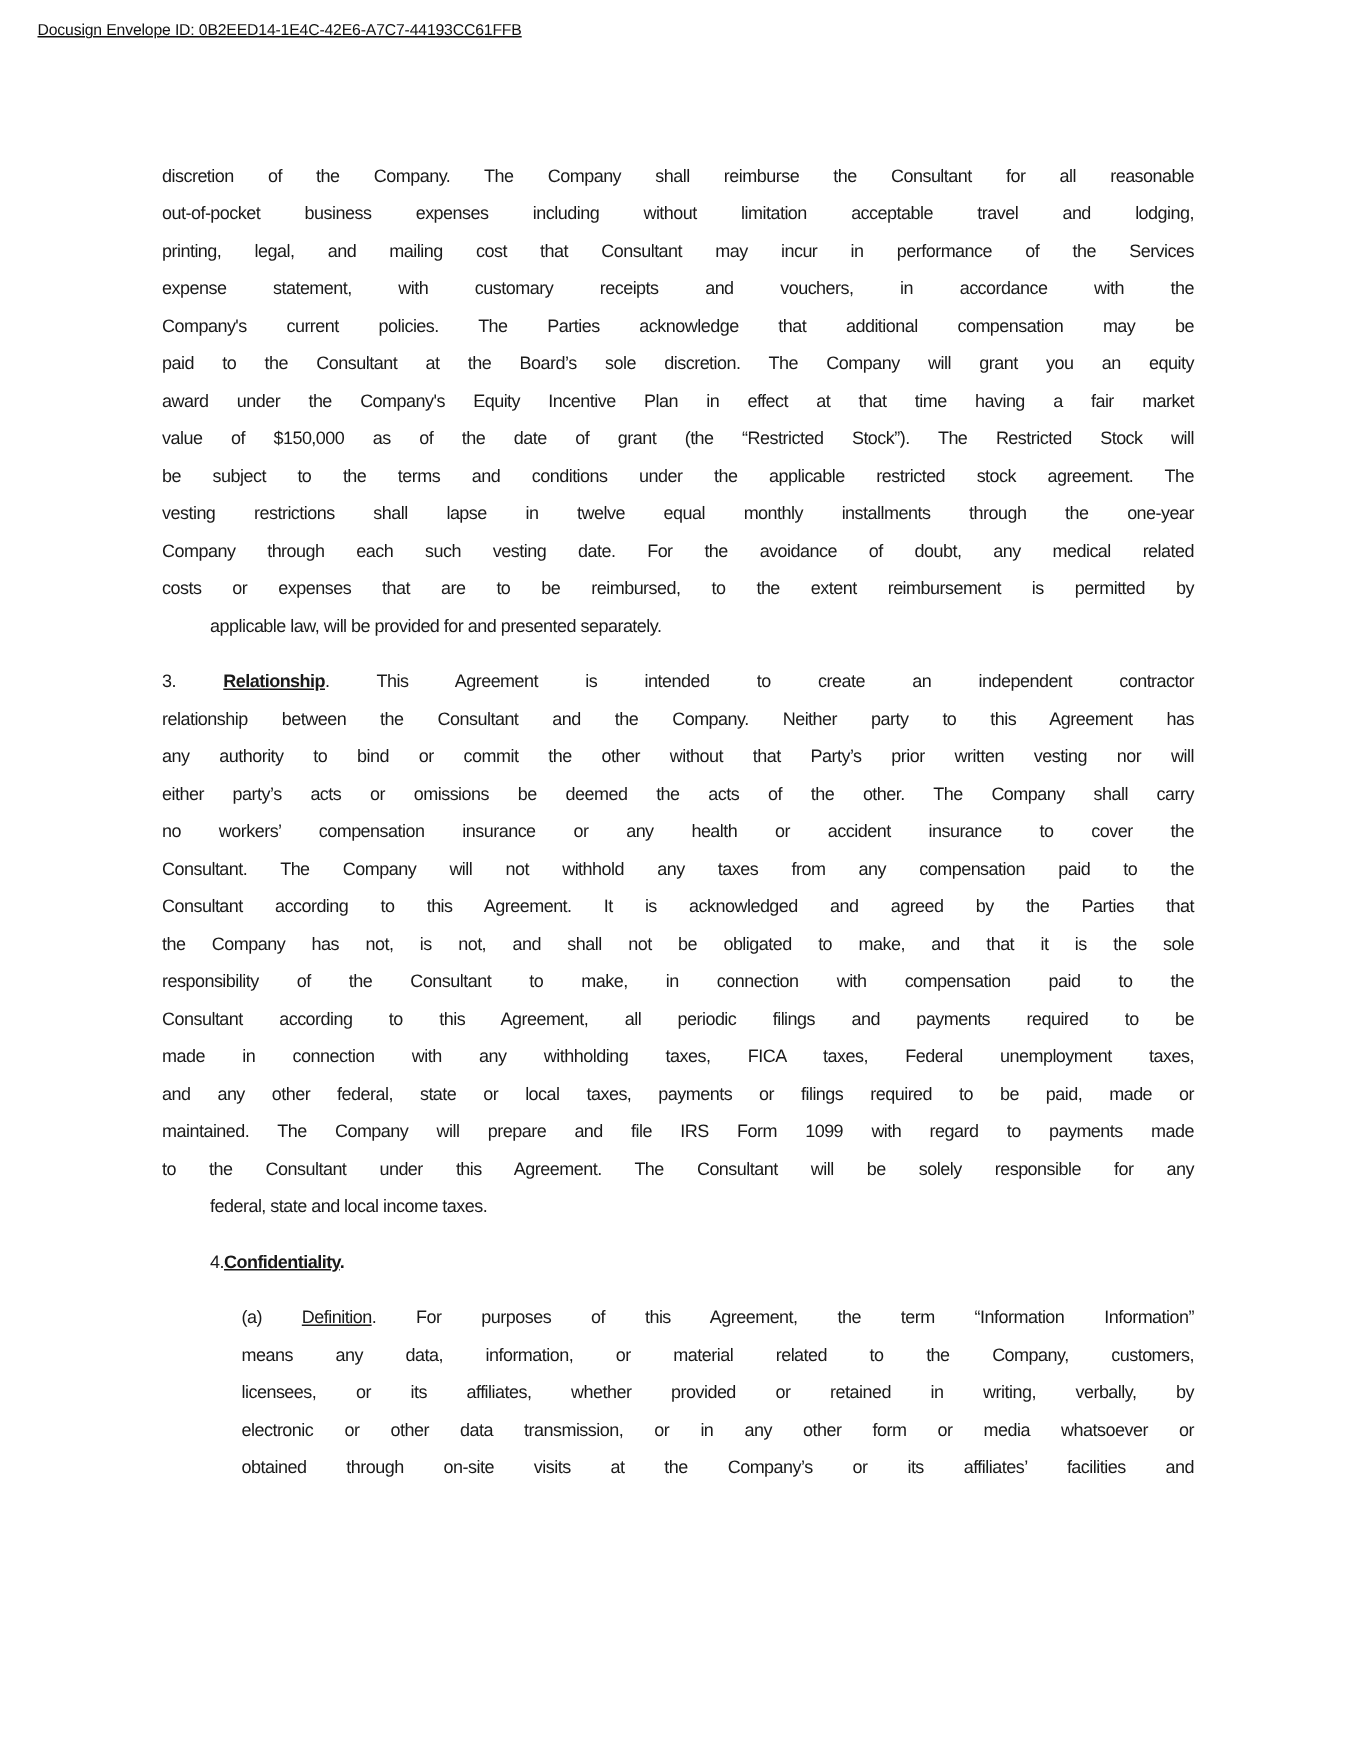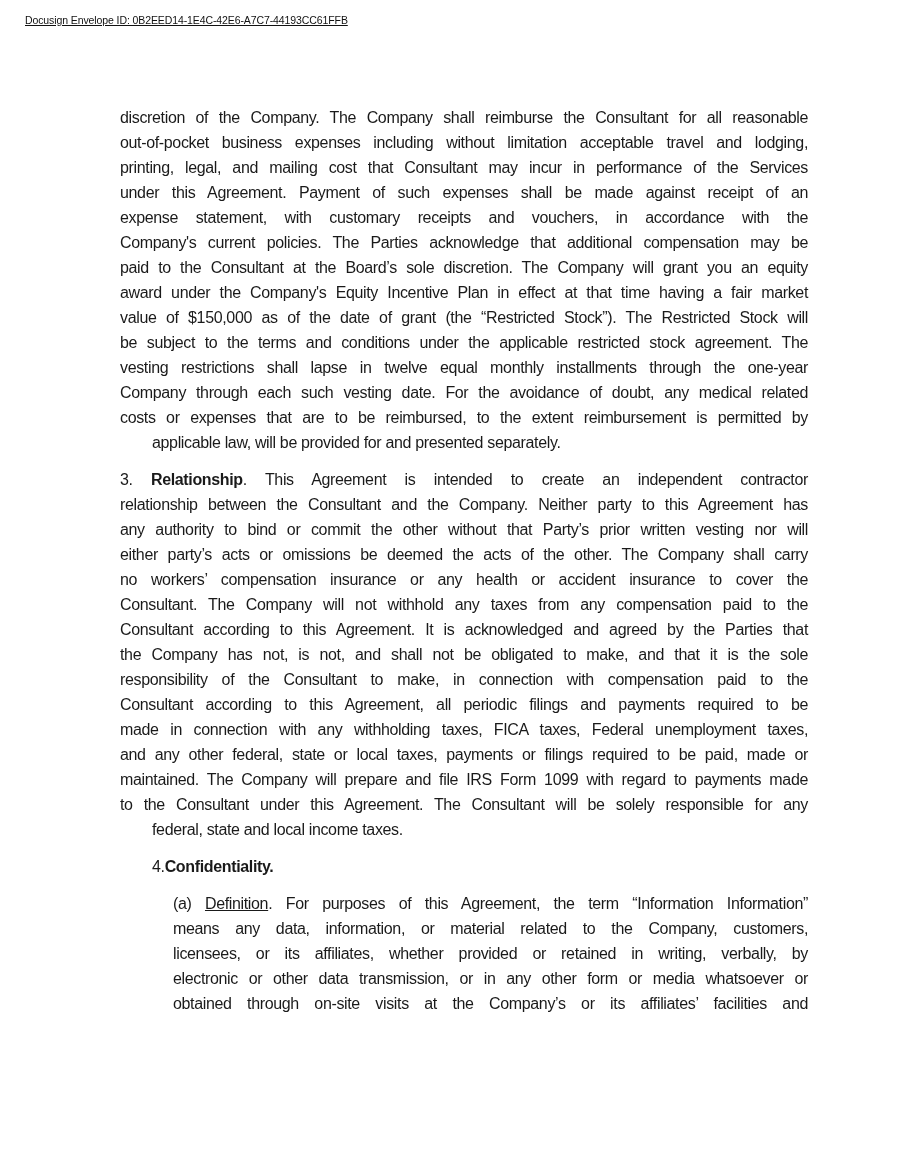--- a/index.html
+++ b/index.html
@@ -4,44 +4,43 @@
   <style>
     html, body { margin: 0; padding: 0; background: #ffffff; }
     body { width: 900px; height: 1165px; position: relative; overflow: hidden; color: #1a1a1a; }
     .envelope-id {
       position: absolute; left: 25px; top: 14px;
       font-family: "Liberation Sans", sans-serif; font-size: 10.5px; color: #111;
       letter-spacing: -0.1px;
       text-decoration: underline;
     }
     .page-body {
-      position: absolute; left: 120px; top: 105px; width: 688px;
+      position: absolute; left: 108px; top: 105px; width: 688px;
       font-family: "Liberation Sans Narrow", "Liberation Sans", sans-serif;
-      font-size: 16px; line-height: 25px; letter-spacing: -0.35px;
+      font-size: 12px; line-height: 25px; letter-spacing: -0.35px;
     }
     .para { margin: 0; }
     .line { display: block; white-space: nowrap; text-align: justify; text-align-last: justify; height: 25px; }
     .line.last { text-align-last: left; margin-left: 32px; }
     .gap { height: 12px; }
-    .heading { font-weight: bold; }
+    .heading { font-weight: bold; text-decoration: underline; }
     .ul { text-decoration: underline; margin-top: 16px; }
     .indent { padding-left: 53px; }
   </style>
 </head>
 <body>
 
 <div class="envelope-id">Docusign Envelope ID: 0B2EED14-1E4C-42E6-A7C7-44193CC61FFB</div>
 
 <div class="page-body">
 
   <div class="para">
     <span class="line">discretion of the Company. The Company shall reimburse the Consultant for all reasonable</span>
     <span class="line">out-of-pocket business expenses including without limitation acceptable travel and lodging,</span>
     <span class="line">printing, legal, and mailing cost that Consultant may incur in performance of the Services</span>
-    <span class="line">under this Agreement. Payment of such expenses shall be made against receipt of an</span>
     <span class="line">expense statement, with customary receipts and vouchers, in accordance with the</span>
     <span class="line">Company's current policies. The Parties acknowledge that additional compensation may be</span>
     <span class="line">paid to the Consultant at the Board’s sole discretion.  The Company will grant you an equity</span>
     <span class="line">award under the Company's Equity Incentive Plan in effect at that time having a fair market</span>
     <span class="line">value of $150,000 as of the date of grant (the “Restricted Stock”). The Restricted Stock will</span>
     <span class="line">be subject to the terms and conditions under the applicable restricted stock agreement. The</span>
     <span class="line">vesting restrictions shall lapse in twelve equal monthly installments through the one-year</span>
     <span class="line">Company through each such vesting date. For the avoidance of doubt, any medical related</span>
     <span class="line">costs or expenses that are to be reimbursed, to the extent reimbursement is permitted by</span>
     <span class="line last">applicable law, will be provided for and presented separately.</span>

